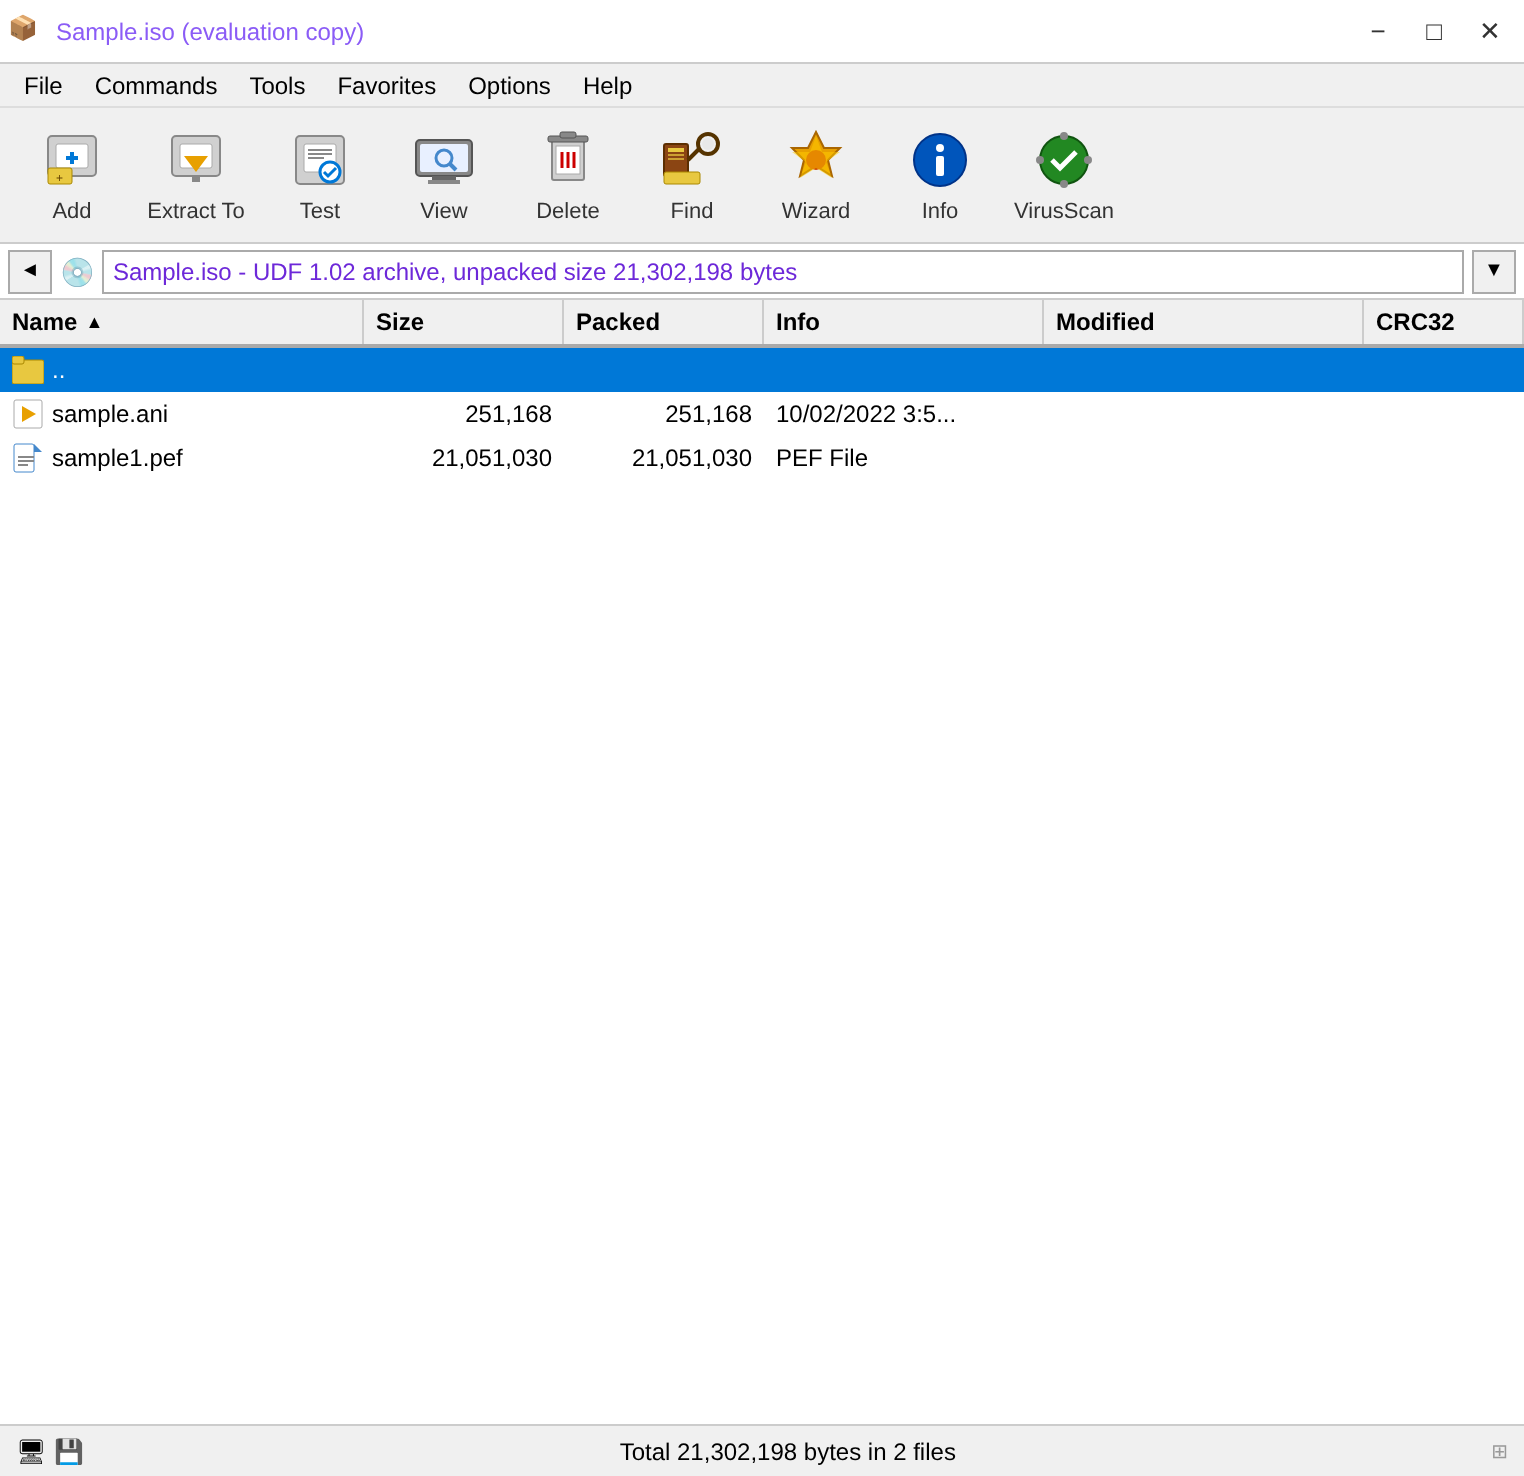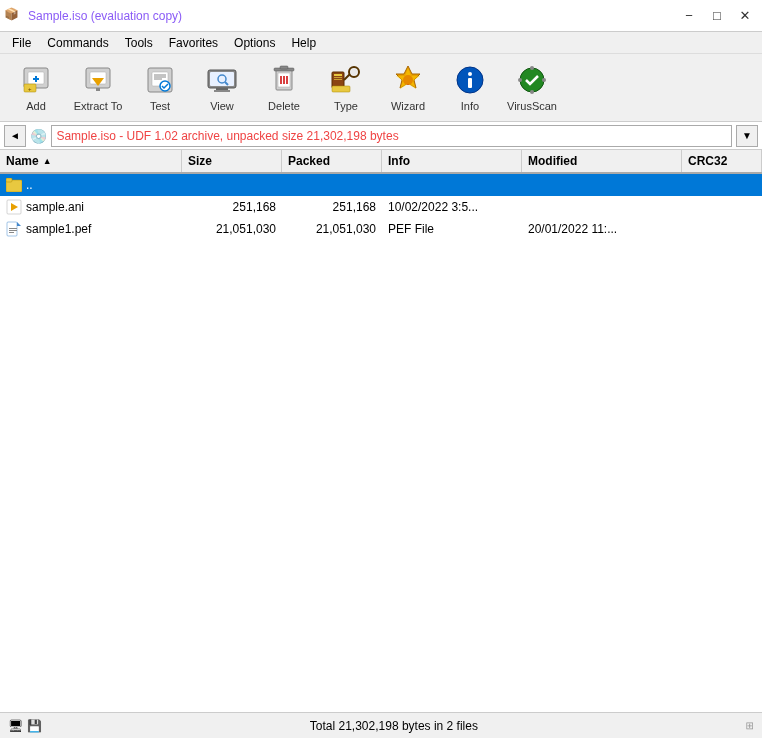--- a/index.html
+++ b/index.html
@@ -133,21 +133,21 @@
       align-items: center;
       justify-content: center;
       font-size: 10px;
     }
     #address-icon {
       font-size: 14px;
     }
     #address-text {
       flex: 1;
       font-size: 12px;
-      color: #ef4444;
+      color: #6d28d9;
       border: 1px solid #aaa;
       background: #fff;
       padding: 2px 4px;
       height: 22px;
       outline: none;
     }
     #address-dropdown-btn {
       width: 22px;
       height: 22px;
       background: #f0f0f0;
@@ -362,21 +362,21 @@
     <rect x="2" y="8" width="12" height="16" rx="1" fill="#8B4513" stroke="#5c2e00" stroke-width="1"></rect>
     <rect x="4" y="10" width="8" height="2" fill="#e8c840"></rect>
     <rect x="4" y="13" width="8" height="1" fill="#e8c840" opacity="0.7"></rect>
     <rect x="4" y="15" width="8" height="1" fill="#e8c840" opacity="0.7"></rect>
     <line x1="14" y1="16" x2="20" y2="10" stroke="#553300" stroke-width="2"></line>
     <circle cx="24" cy="8" r="5" fill="none" stroke="#553300" stroke-width="2"></circle>
     <circle cx="24" cy="8" r="3" fill="#e8e8e8"></circle>
     <rect x="2" y="22" width="18" height="6" rx="1" fill="#e8c840" stroke="#aa8800" stroke-width="0.5"></rect>
   </svg>
       </div>
-      <span class="toolbar-label">Type</span>
+      <span class="toolbar-label">Find</span>
     </button>
     <button class="toolbar-btn">
       <div class="toolbar-icon">
         <svg width="32" height="32" viewBox="0 0 32 32">
     <polygon points="16,2 12,10 4,10 10,16 8,24 16,19 24,24 22,16 28,10 20,10" fill="#e8a000" stroke="#aa6600" stroke-width="1"></polygon>
     <circle cx="16" cy="16" r="5" fill="#cc4400"></circle>
     <polygon points="16,4 19,12 28,12 21,17 24,25 16,20 8,25 11,17 4,12 13,12" fill="#ffcc00" opacity="0.5"></polygon>
   </svg>
       </div>
       <span class="toolbar-label">Wizard</span>
@@ -460,21 +460,20 @@
               <rect x="3" y="7" width="8" height="1" fill="#888"></rect>
               <rect x="3" y="9" width="8" height="1" fill="#888"></rect>
               <rect x="3" y="11" width="5" height="1" fill="#888"></rect>
             </svg>
           </span>
           <span>sample1.pef</span>
         </div>
         <div class="file-cell right">21,051,030</div>
         <div class="file-cell right">21,051,030</div>
         <div class="file-cell">PEF File</div>
-        <div class="file-cell">20/01/2022 11:...</div>
         <div class="file-cell"></div>
       </div>
     </div>
 </div>
 
 <div id="status-bar">
   <div id="status-icons">
     <span>🖥</span>
     <span>💾</span>
   </div>

